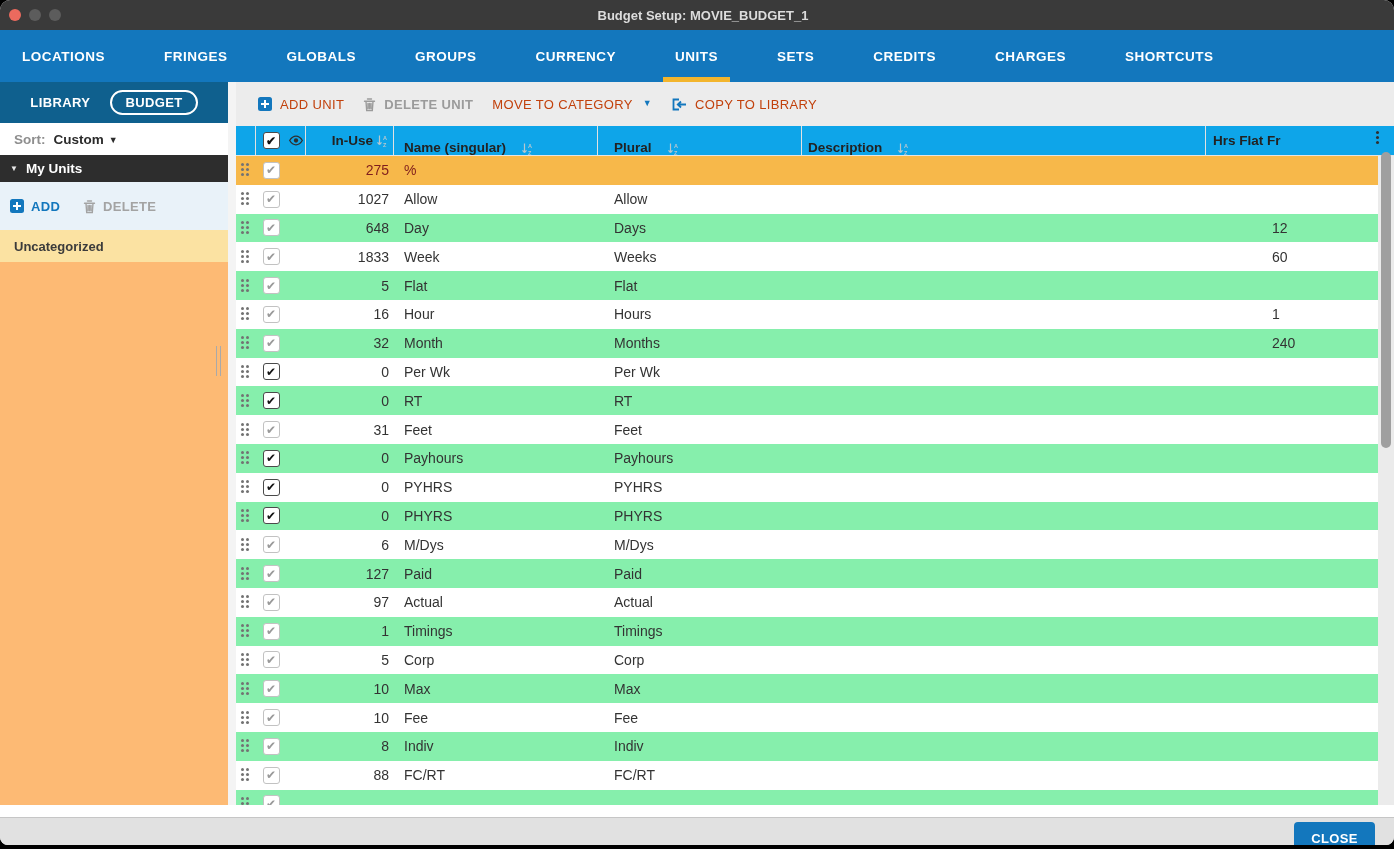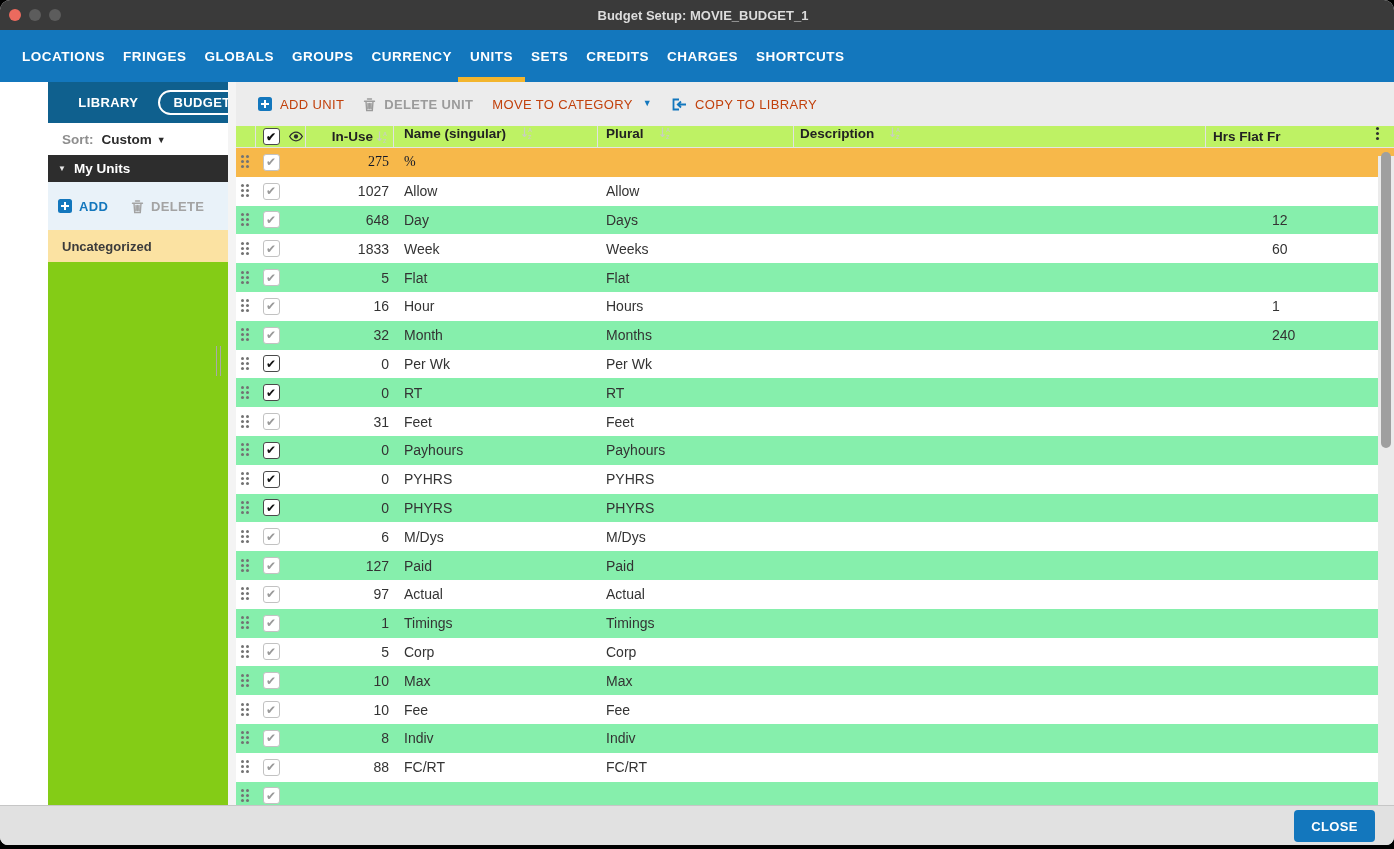--- a/index.html
+++ b/index.html
@@ -9,26 +9,26 @@
 
   
   .titlebar { position:absolute; top:0; left:0; right:0; height:30px; background:#3a3a3a; display:flex; align-items:center; }
   .lights { position:absolute; left:9px; top:0; height:30px; display:flex; align-items:center; gap:8px; }
   .light { width:12px; height:12px; border-radius:50%; }
   .light.red { background:#ec6a5e; }
   .light.gray { background:#5c5c5c; }
   .title { width:100%; text-align:center; color:#dcdcdc; font-size:13px; font-weight:bold;margin-left:12px; }
 
   
-  .nav { position:absolute; top:30px; left:0; right:0; height:52px; background:#1377bd; display:flex; align-items:stretch; gap:18px; padding-left:22px; }
+  .nav { position:absolute; top:30px; left:0; right:0; height:52px; background:#1377bd; display:flex; align-items:stretch; gap:59px; padding-left:22px; }
   .tab { position:relative; display:flex; align-items:center; color:#fff; font-size:13.5px; font-weight:bold; letter-spacing:.5px; cursor:default; }
   .tab.active::after { content:""; position:absolute; left:-12px; right:-12px; bottom:0; height:5px; background:#f3b52d; }
 
   
-  .sidebar { position:absolute; left:0; top:82px; width:228px; bottom:40px; background:#84cc16;margin-left:48px; }
+  .sidebar { position:absolute; left:0; top:82px; width:228px; bottom:40px; background:#fdba74; }
   .sb-header { height:41px; background:#0f608e; display:flex; align-items:center; justify-content:center; gap:20px; }
   .sb-lib { color:#fff; font-size:13px; font-weight:bold; letter-spacing:.4px; }
   .sb-budget { color:#fff; font-size:13px; font-weight:bold; letter-spacing:.4px; border:2px solid #fff; border-radius:14px; padding:3px 13px; }
   .sb-sort { height:32px; display:flex; align-items:center; padding-left:14px; font-size:13.5px; background:#fff;text-align:right; }
   .sb-sort .lbl { color:#8e8e8e; font-weight:bold; margin-right:8px; }
   .sb-sort .val { color:#2b2b2b; font-weight:bold; }
   .caret-down { display:inline-block; margin-left:5px; font-size:9px; color:#2b2b2b; transform:translateY(-1px); }
   .sb-section { height:27px; background:#2d2d2d; color:#fff; display:flex; align-items:center; padding-left:10px; font-size:13.5px; font-weight:bold; }
   .sb-section .tri { font-size:8px; margin-right:8px; color:#e8e8e8; }
   .sb-actions { height:48px; background:#e9f2f9; display:flex; align-items:center; padding-left:10px; gap:7px; font-size:13px; letter-spacing:.3px; }
@@ -44,59 +44,59 @@
   .toolbar { height:44px; background:#ececec; display:flex; align-items:center; gap:19px; padding-left:22px; flex:0 0 auto; }
   .tb-item { display:flex; align-items:center; gap:8px; font-size:13px; letter-spacing:.35px; }
   .tb-item .txt-blue { color:#c2410c; font-weight:normal; }
   .tb-item .txt-gray { color:#9b9b9b; font-weight:bold; }
   .plus-ico { width:14px; height:14px; background:#1377bd; border-radius:2.5px; position:relative; flex:0 0 auto; }
   .plus-ico::before { content:""; position:absolute; left:3px; right:3px; top:6px; height:2px; background:#fff; }
   .plus-ico::after { content:""; position:absolute; top:3px; bottom:3px; left:6px; width:2px; background:#fff; }
   .caret-blue { font-size:9px; color:#1377bd; margin-left:2px; transform:translateY(-1px); }
 
   
-  .theader { height:22px; flex:0 0 auto; display:flex; align-items:center; background:#bef264; border-bottom:1px solid #e4e4e4; font-size:13.5px; font-weight:bold; color:#222; }
+  .theader { height:30px; flex:0 0 auto; display:flex; align-items:center; background:#0ea5e9; border-bottom:1px solid #e4e4e4; font-size:13.5px; font-weight:bold; color:#222; }
   .theader .sep { border-right:1px solid #e2e2e2; align-self:stretch; display:flex; align-items:center; }
   .rows { flex:1; overflow:hidden; position:relative; }
   .trow { display:flex; align-items:center; height:28.8px; font-size:14px; color:#333; }
   .trow.white { background:#fff; }
   .trow.alt { background:#86efac; }
-  .trow.orange { background:#f7b84a; color:#0f172a;font-family:Liberation Serif, serif; }
+  .trow.orange { background:#f7b84a; color:#7f1d1d; }
 
   .c-drag { width:20px; padding-left:5px; display:flex; align-items:center; }
   .c-check { width:30px; display:flex; justify-content:center; }
   .c-eye { width:20px; display:flex; justify-content:center; align-items:center; }
   .c-inuse { width:88px; text-align:right; padding-right:5px; }
   .c-name { width:204px; padding-left:10px; }
-  .c-plural { width:196px; padding-left:8px; }
+  .c-plural { width:196px; padding-left:8px;margin-left:8px; }
   .c-desc { flex:1; padding-left:6px; white-space:nowrap; overflow:hidden; }
   .c-hrs { width:154px; padding-left:7px; }
   .trow .c-hrs { padding-left:66px; }
   .c-kebab { width:34px; display:flex; justify-content:center; }
 
   .theader .c-inuse { display:flex; justify-content:flex-end; align-items:center; gap:3px; }
-  .theader .c-name, .theader .c-plural, .theader .c-desc { display:flex; align-items:flex-start; gap:15px; }
+  .theader .c-name, .theader .c-plural, .theader .c-desc { display:flex; align-items:flex-end; gap:15px; }
 
   .cbx { width:17px; height:17px; border-radius:3px; background:#fff; display:flex; align-items:center; justify-content:center; font-size:12px; }
   .cbx::after { content:"✔"; line-height:1; }
   .cbx.on  { border:1.5px solid #4a4a4a; color:#111; }
   .cbx.off { border:1.5px solid #c2c2c2; color:#999; }
 
   .drag { position:relative; width:9px; height:14px; }
   .drag::before, .drag::after { content:""; position:absolute; top:0; width:3px; height:3px; border-radius:50%; background:#737373; box-shadow:0 5px 0 #737373, 0 10px 0 #737373; }
   .drag::before { left:0; } .drag::after { left:5px; }
 
   .sort-ico { flex:0 0 auto; opacity:.9; }
   .kebab { width:3px; height:3px; border-radius:50%; background:#2f2f2f; box-shadow:0 5px 0 #2f2f2f, 0 10px 0 #2f2f2f; margin-top:-10px; }
 
   .scroll-track { position:absolute; right:0; top:74px; bottom:0; width:16px; background:#ebebeb; }
   .scroll-thumb { position:absolute; right:3px; top:70px; width:10px; height:296px; background:#9f9f9f; border-radius:5px; }
 
   
-  .footer { position:absolute; left:0; right:0; bottom:0; height:40px; background:#e1e1e1; border-top:1px solid #c6c6c6; }
+  .footer { position:absolute; left:0; right:0; bottom:0; height:28px; background:#e1e1e1; border-top:1px solid #c6c6c6; }
   .close-btn { position:absolute; right:19px; top:4px; width:81px; height:32px; background:#1377bd; border:none; border-radius:4px; color:#fff; font-size:13px; font-weight:bold; font-family:"Liberation Sans", sans-serif; letter-spacing:.3px; }
 
   svg { display:block; }
 </style>
 </head>
 <body>
 
 <div class="window">
 
   <div class="titlebar">

